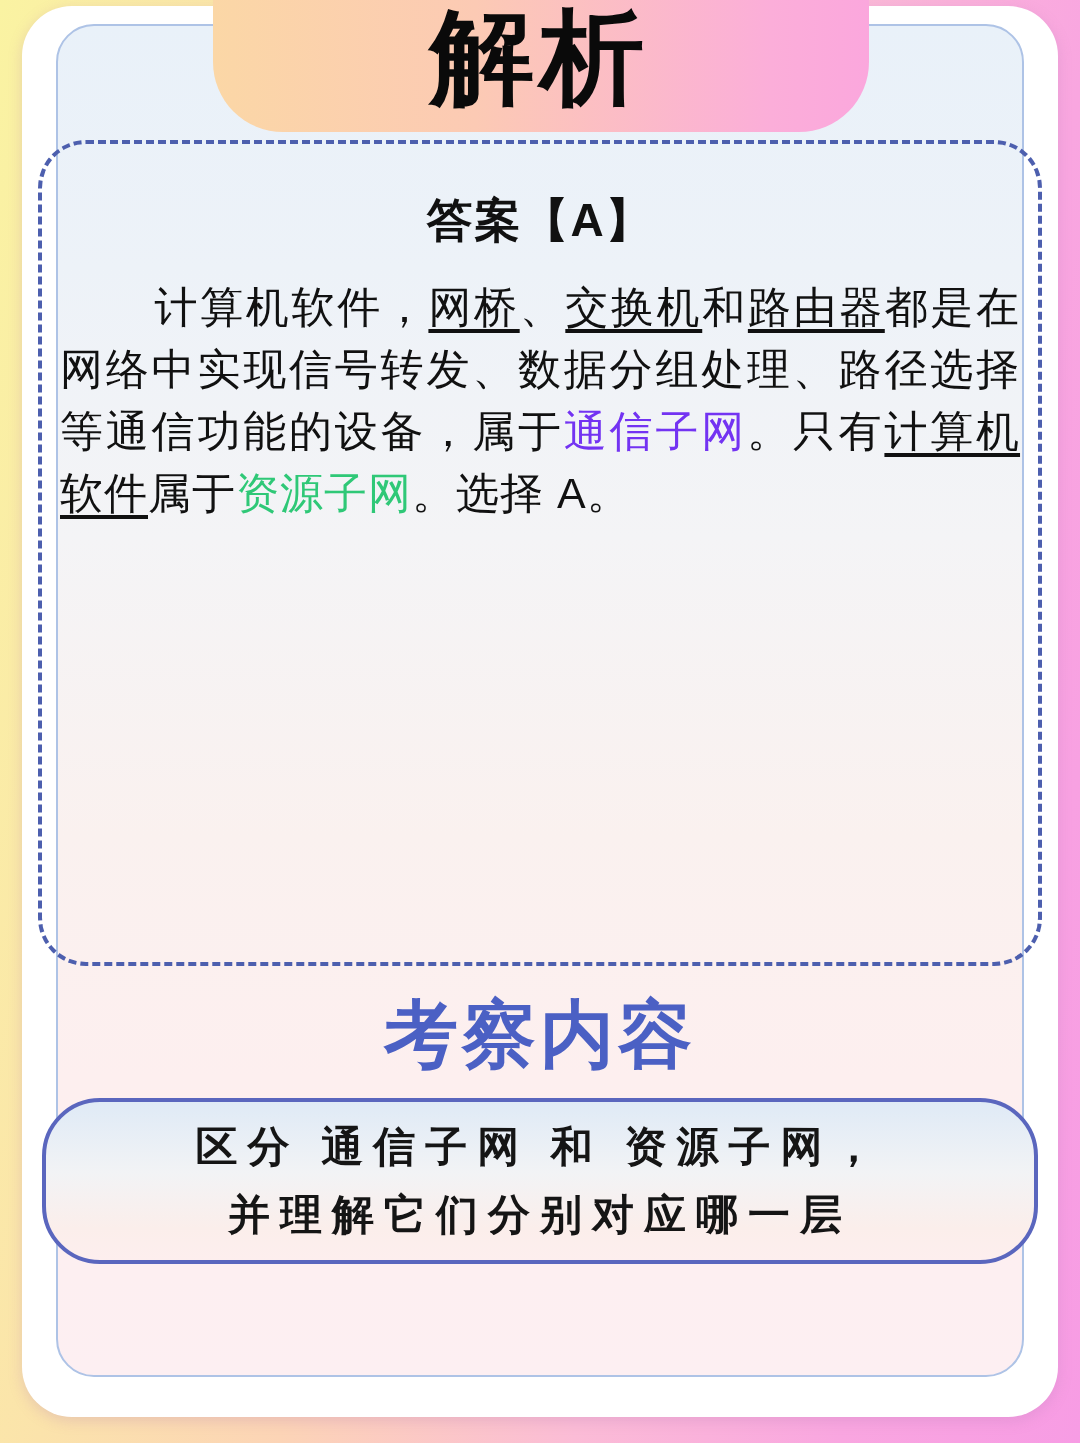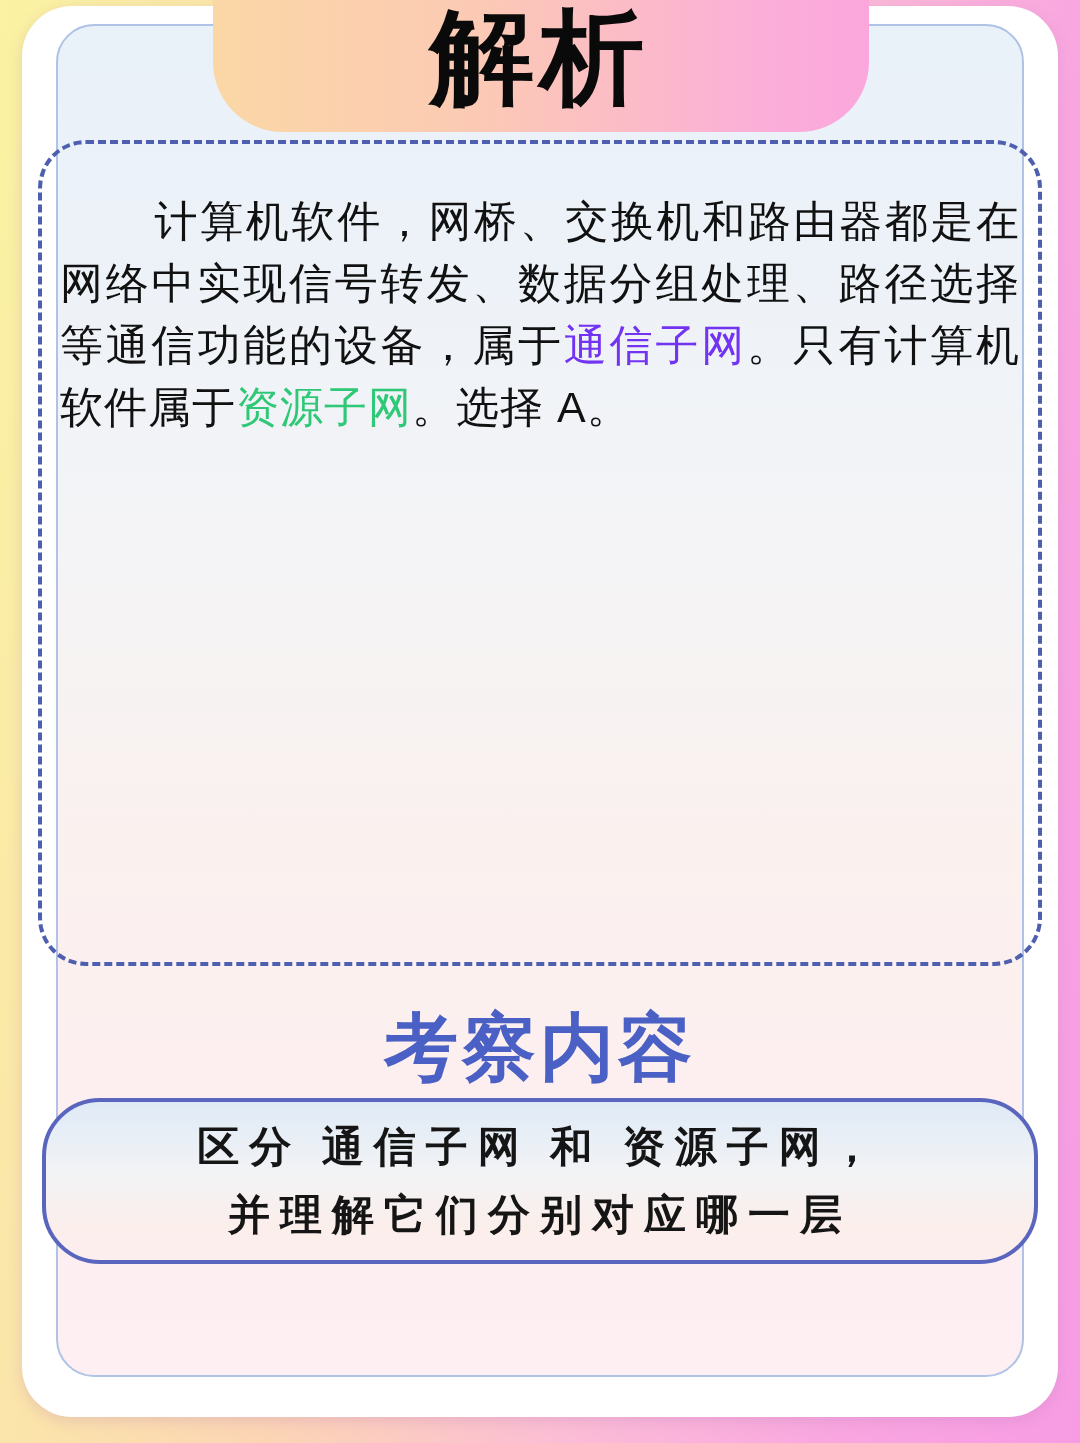--- a/index.html
+++ b/index.html
@@ -82,50 +82,50 @@
   .analysis-text p {
     font-size: 43px;
     line-height: 62px;
     text-align: justify;
     text-indent: 2.2em;
     letter-spacing: 1px;
   }
   .run-green  { color: var(--green); }
   .run-purple { color: var(--purple); }
   .run-underline {
+    text-decoration: underline;
     text-decoration-thickness: 4px;
     text-underline-offset: 7px;
   }
 
   
   .section-title {
     position: absolute;
     left: 0; top: 986px; width: 100%;
     text-align: center;
     font-family: "Liberation Serif", serif;
     font-size: 74px;
     font-weight: 900;
     letter-spacing: 4px;
     color: var(--heading-blue);
-    margin-top: 13px;
   }
   .focus-box {
     position: absolute;
     left: 42px; top: 1098px; width: 996px; height: 166px;
     border: 4px solid var(--focus-border);
     border-radius: 58px;
     background: linear-gradient(180deg, #dfeaf6 0%, #f2f3f5 45%, #fbeeeb 80%, #fdeeee 100%);
     display: flex;
     flex-direction: column;
     justify-content: space-evenly;
     align-items: center;
     padding: 6px 30px;
   }
   .focus-line {
-    font-family: Liberation Serif, serif;
+    font-family: Liberation Sans, sans-serif;
     font-size: 42px;
     font-weight: 700;
     letter-spacing: 10px;
     color: #151515;
     white-space: nowrap;
   }
 </style>
 </head>
 <body>
 
@@ -133,20 +133,21 @@
 
 <div class="card-outer">
   <div class="card-inner"></div>
 </div>
 
 <div class="title-blob"></div>
 
 <h1 class="page-title">解析</h1>
 
 <div class="analysis-box">
+  <div class="answer-label">答案【A】</div>
   <div class="analysis-text">
     <p><span>计算机软件，</span><span class="run-underline">网桥</span><span>、</span><span class="run-underline">交换机</span><span>和</span><span class="run-underline">路由器</span><span>都是在网络中实现信号转发、数据分组处理、路径选择等通信功能的设备，属于</span><span class="run-purple">通信子网</span><span>。只有</span><span class="run-underline">计算机软件</span><span>属于</span><span class="run-green">资源子网</span><span>。选择 A。</span></p>
   </div>
 </div>
 
 <div class="section-title">考察内容</div>
 
 <div class="focus-box">
   <div class="focus-line">区分 通信子网 和 资源子网，</div>
   <div class="focus-line">并理解它们分别对应哪一层</div>

